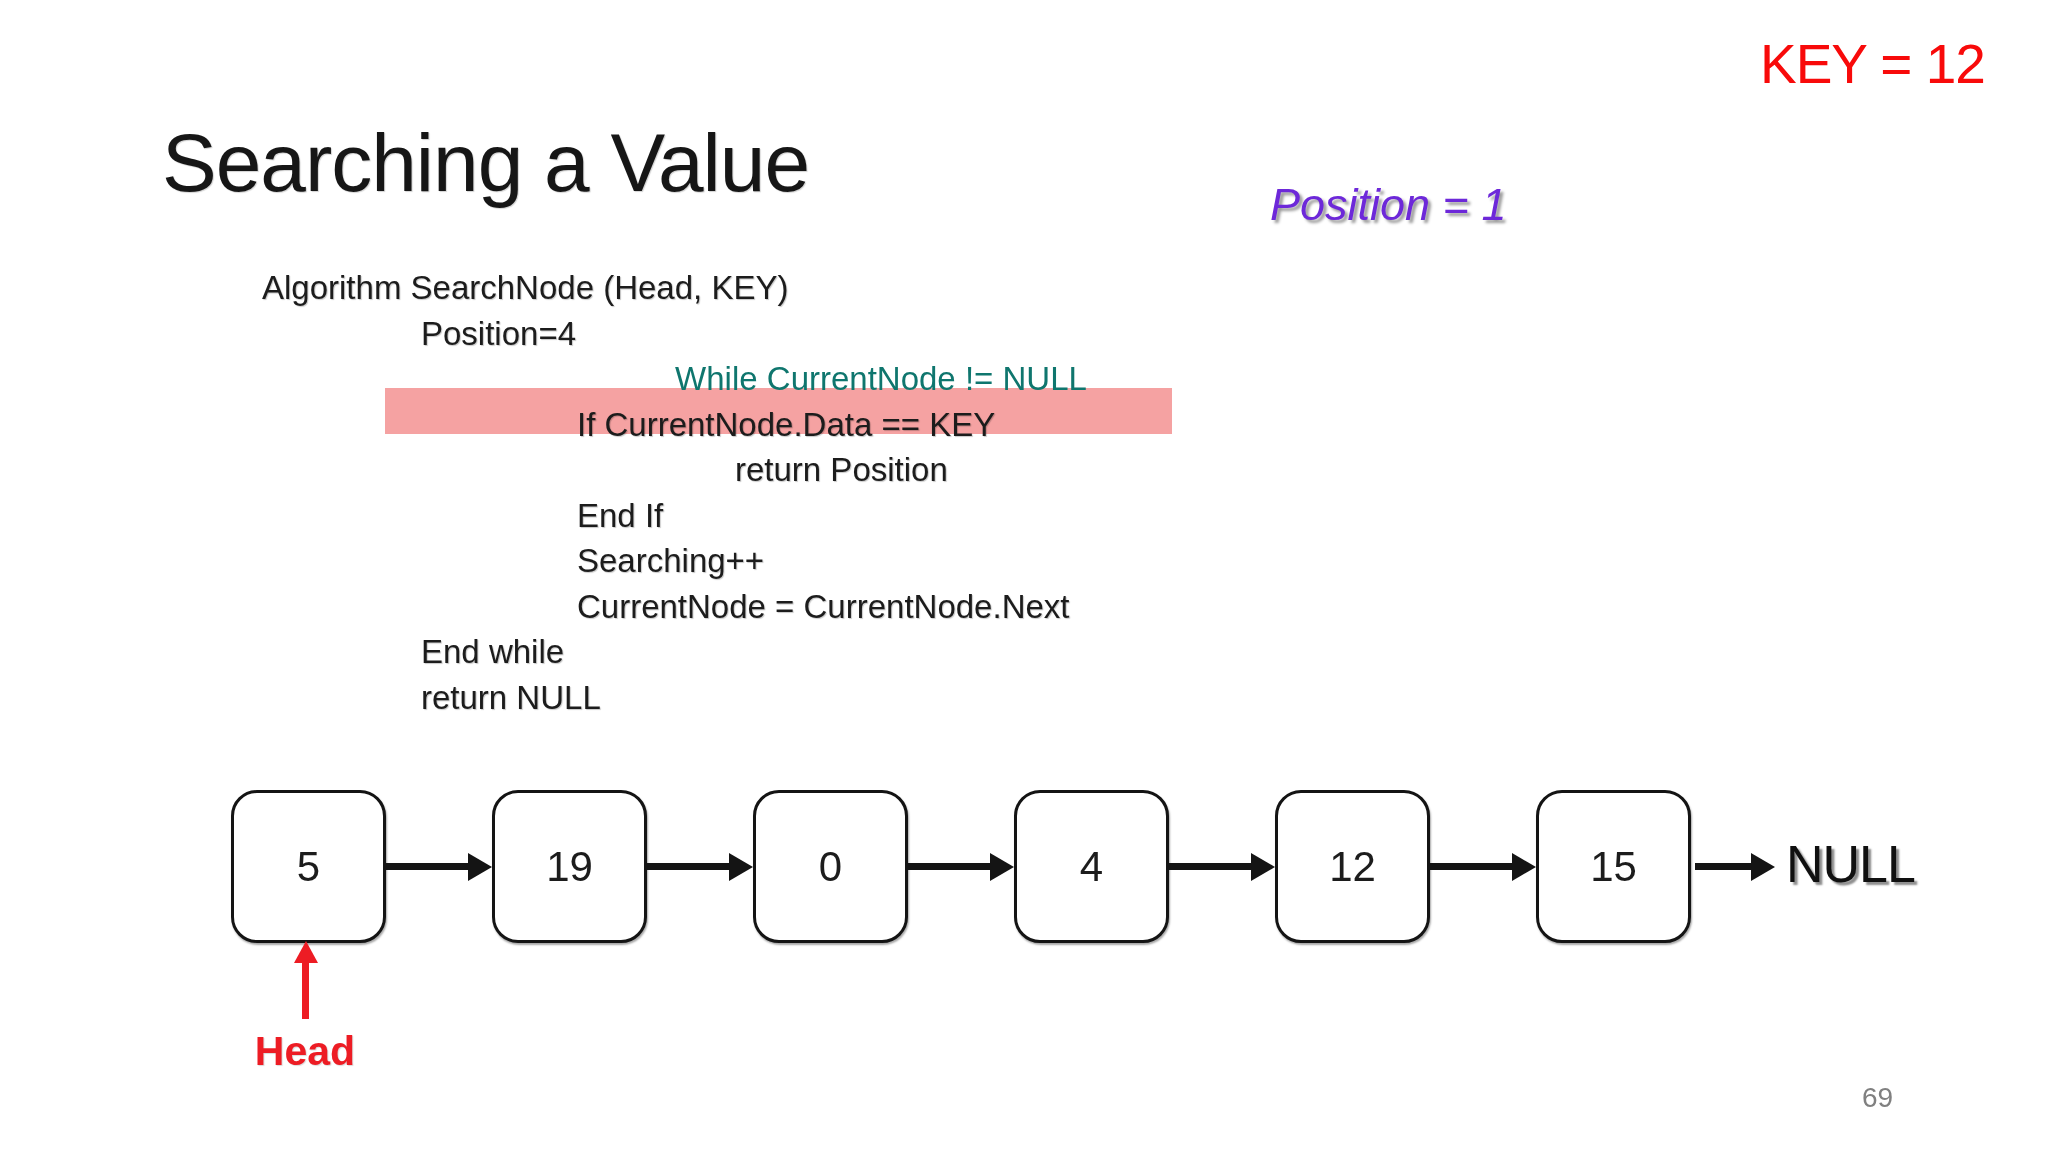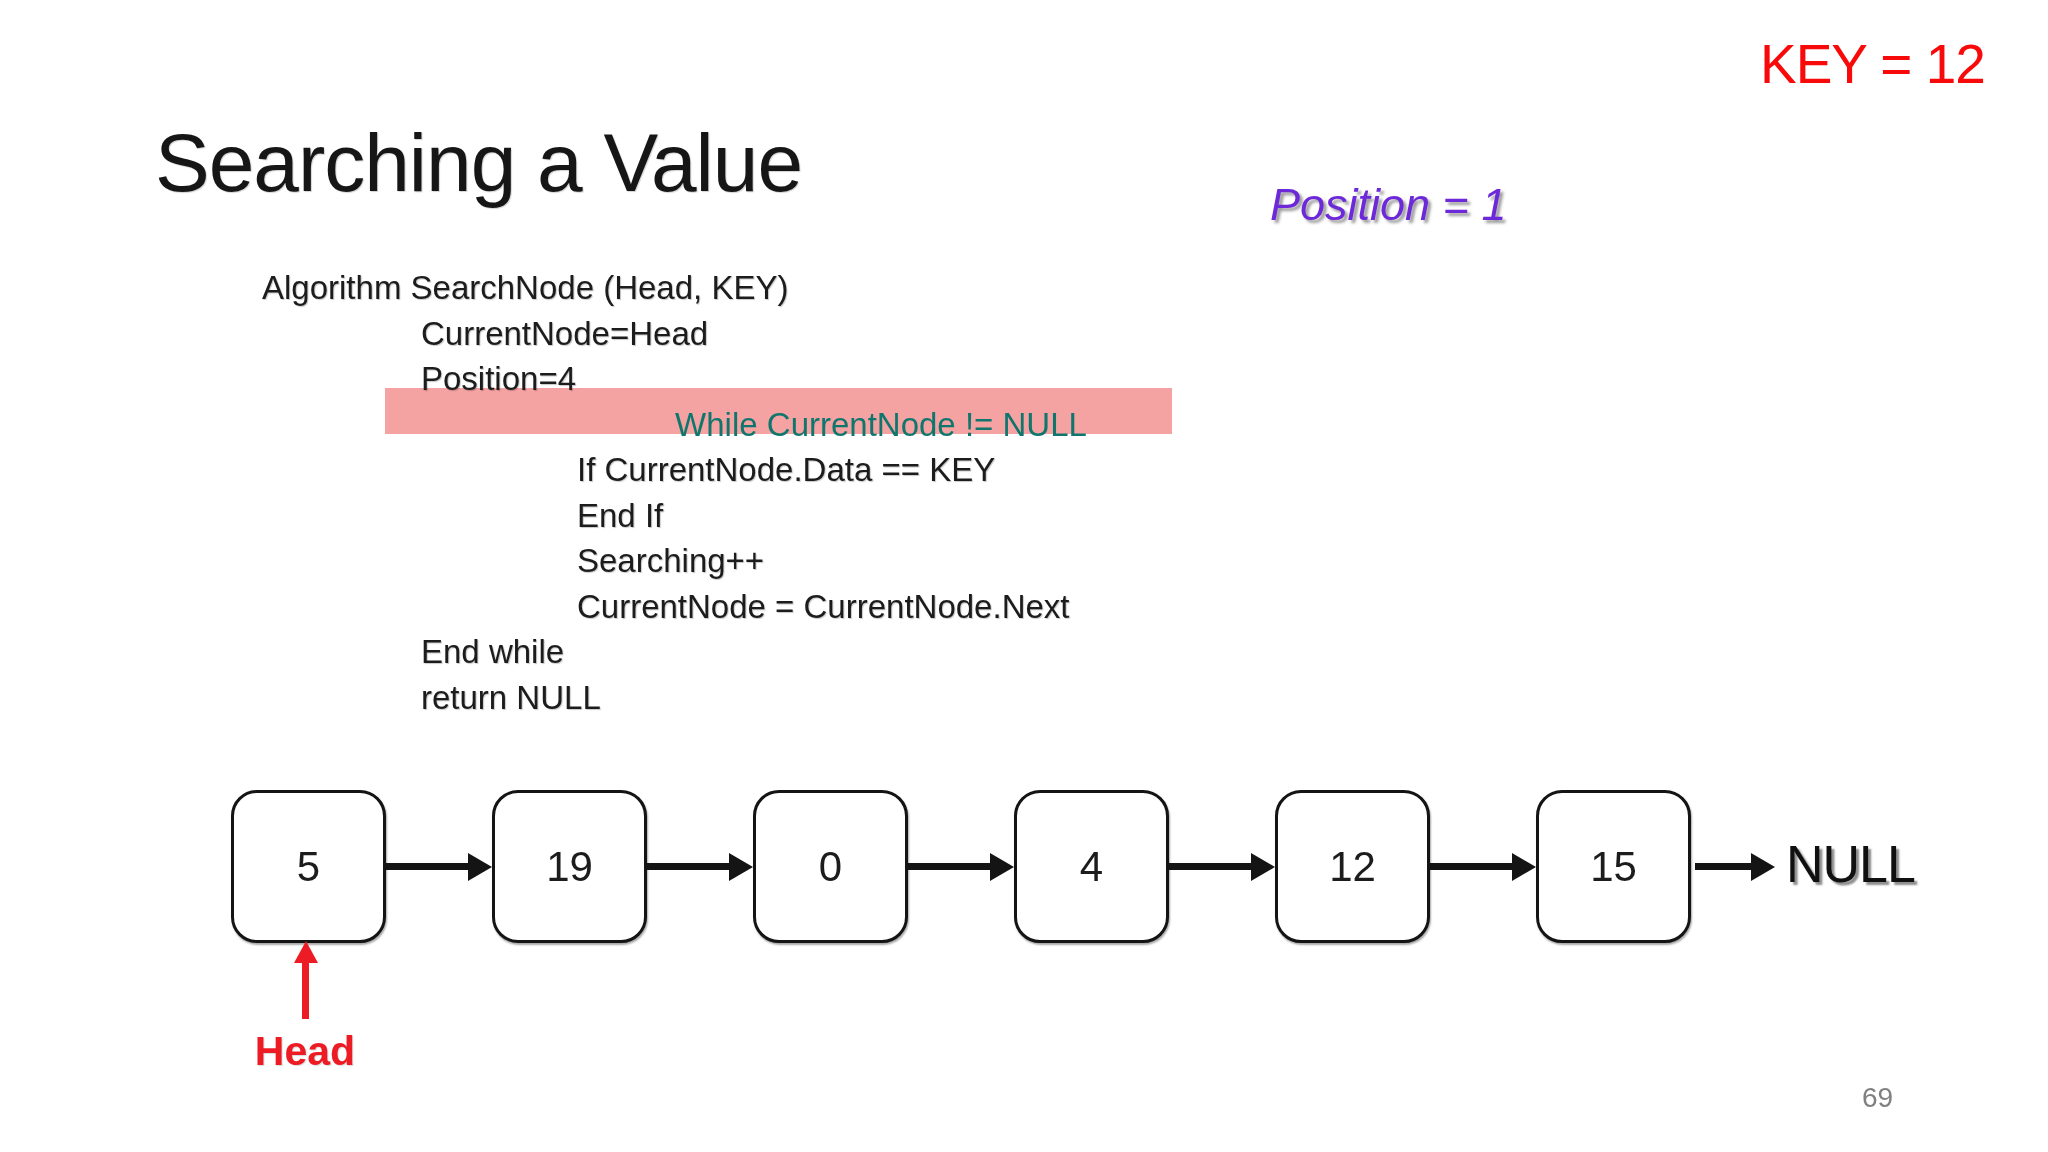--- a/index.html
+++ b/index.html
@@ -7,21 +7,21 @@
     position:relative;width:2048px;height:1152px;background:#ffffff;overflow:hidden;
     font-family:"Liberation Sans",sans-serif;color:#1d1d1d;
   }
   .abs{position:absolute;}
 
   .key-label{
     left:1760px;top:34px;font-size:55px;line-height:1.1;color:#f80a0a;
     letter-spacing:-1px;white-space:nowrap;
   }
   .title{
-    left:155px;top:116px;font-size:82px;font-weight:300;color:#161616;
+    left:162px;top:116px;font-size:82px;font-weight:300;color:#161616;
     letter-spacing:-1px;white-space:nowrap;text-shadow:1px 1px 1px rgba(0,0,0,0.18);
   }
   .position-label{
     left:1270px;top:179px;font-size:45px;color:#6d28d9;white-space:nowrap;
     text-shadow:3px 3px 3px rgba(0,0,0,0.4);
     font-style:italic;
   }
 
   .code{
     left:241px;top:265px;width:1100px;font-size:33px;color:#1c1c1c;
@@ -84,24 +84,24 @@
 
   <div class="abs key-label">KEY = 12</div>
 
   <div class="abs title">Searching a Value</div>
 
   <div class="abs position-label">Position = 1</div>
 
   <div class="abs code">
     <div class="hl-bar"></div>
     <div class="code-line i0"><span>Algorithm SearchNode (Head, KEY)</span></div>
-    <div class="code-line i1"><span>CurrentNode=Head</span></div>
     <div class="code-line i1"><span>Position=4</span></div>
     <div class="code-line i1 hl"><span>While CurrentNode != NULL</span></div>
     <div class="code-line i2"><span>If CurrentNode.Data == KEY</span></div>
+    <div class="code-line i3"><span>return Position</span></div>
     <div class="code-line i2"><span>End If</span></div>
     <div class="code-line i2"><span>Searching++</span></div>
     <div class="code-line i2"><span>CurrentNode = CurrentNode.Next</span></div>
     <div class="code-line i1"><span>End while</span></div>
     <div class="code-line i1"><span>return NULL</span></div>
   </div>
 
   <div class="abs list-row">
     <div class="node" style="left:231px">
         <span>5</span>

